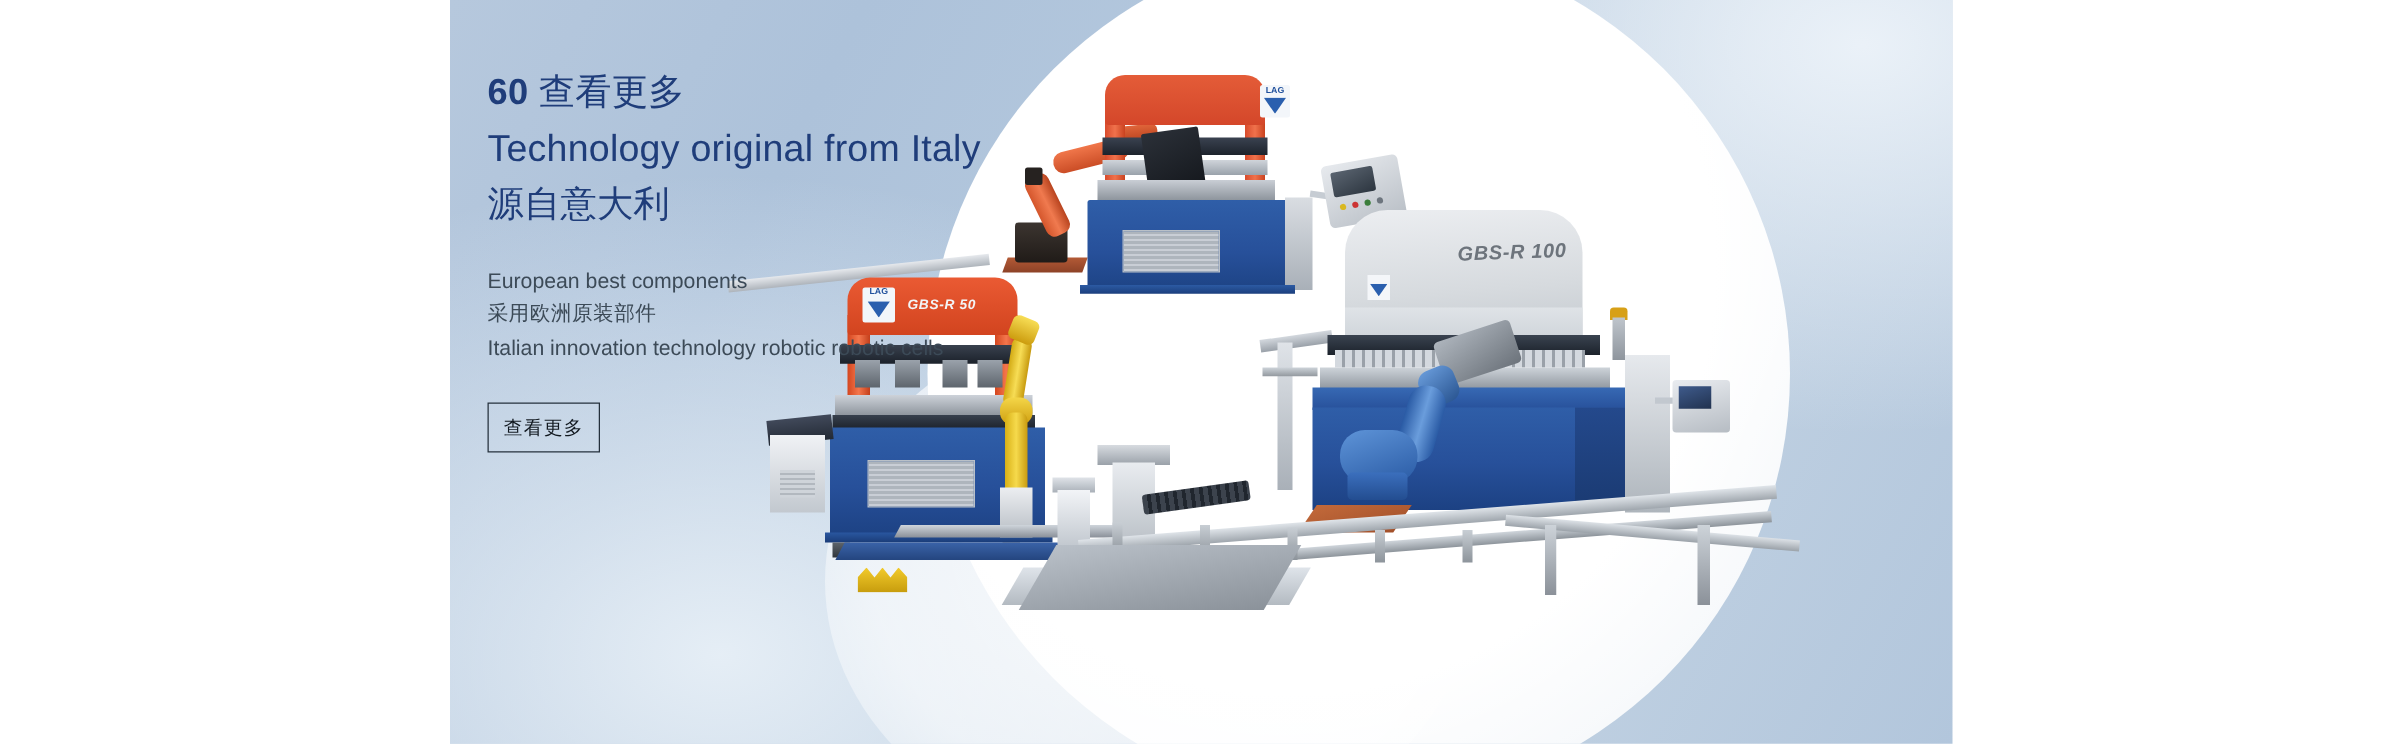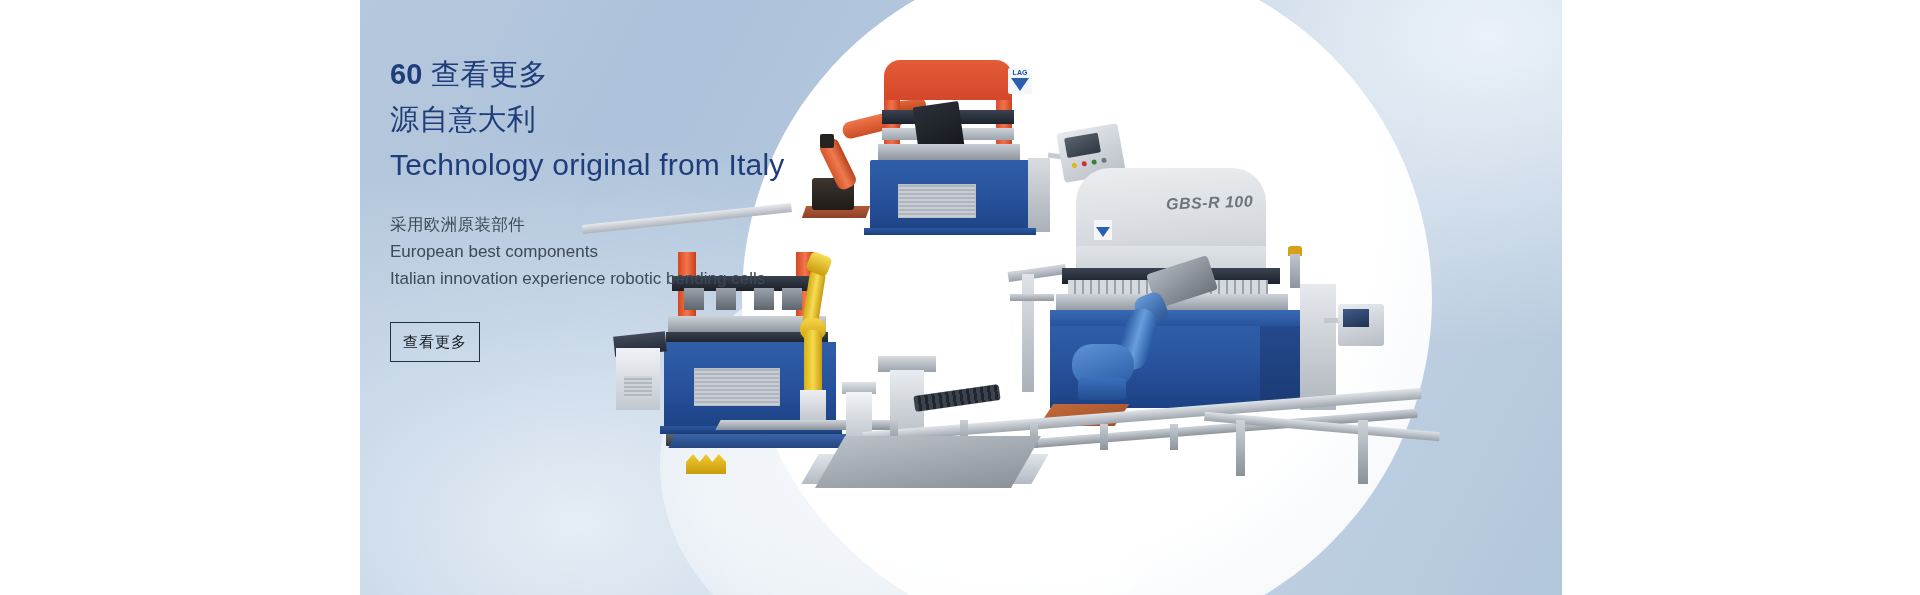--- a/index.html
+++ b/index.html
@@ -545,20 +545,24 @@
       <div class="mt-panel-btn" style="left:30px;top:32px;background:#3a7d3a;"></div>
       <div class="mt-panel-btn" style="left:40px;top:32px;background:#6d757e;"></div>
     </div>
   </div>
 
   <div class="machine" id="machine-left">
     <div class="ml-sheet"></div>
 
     <div class="ml-col l"></div>
     <div class="ml-col r"></div>
+    <div class="ml-orange-top">
+      <div class="ml-lag">LAG</div>
+      <div class="ml-model">GBS-R 50</div>
+    </div>
     <div class="ml-beam"></div>
     <div class="ml-tools" style="left:6px;"></div>
     <div class="ml-tools" style="left:38px;"></div>
     <div class="ml-tools" style="left:76px;"></div>
     <div class="ml-tools" style="left:104px;"></div>
     <div class="ml-table"></div>
     <div class="ml-beam2"></div>
     <div class="ml-blue"></div>
     <div class="ml-vent"></div>
     <div class="ml-foot"></div>
@@ -632,26 +636,26 @@
     <div class="mr-stand2"></div>
     <div class="mr-grey-plate2"></div>
     <div class="mr-grey-plate"></div>
   </div>
 
   <div id="text-block">
 
     <div class="headline zh"><b>60</b><span> 查看更多</span></div>
 
 
+    <div class="headline">Technology original from Italy</div>
+
     <div class="headline zh">源自意大利</div>
 
-    <div class="headline">Technology original from Italy</div>
-
     <div id="subcopy">
+      <div class="subline">European best components</div>
       <div class="subline zh">采用欧洲原装部件</div>
-      <div class="subline">European best components</div>
-      <div class="subline">Italian innovation experience robotic bending cells</div>
+      <div class="subline">Italian innovation technology robotic robotic cells</div>
     </div>
 
     <div id="more-button">查看更多</div>
   </div>
 
 </div>
 
 </body></html>

